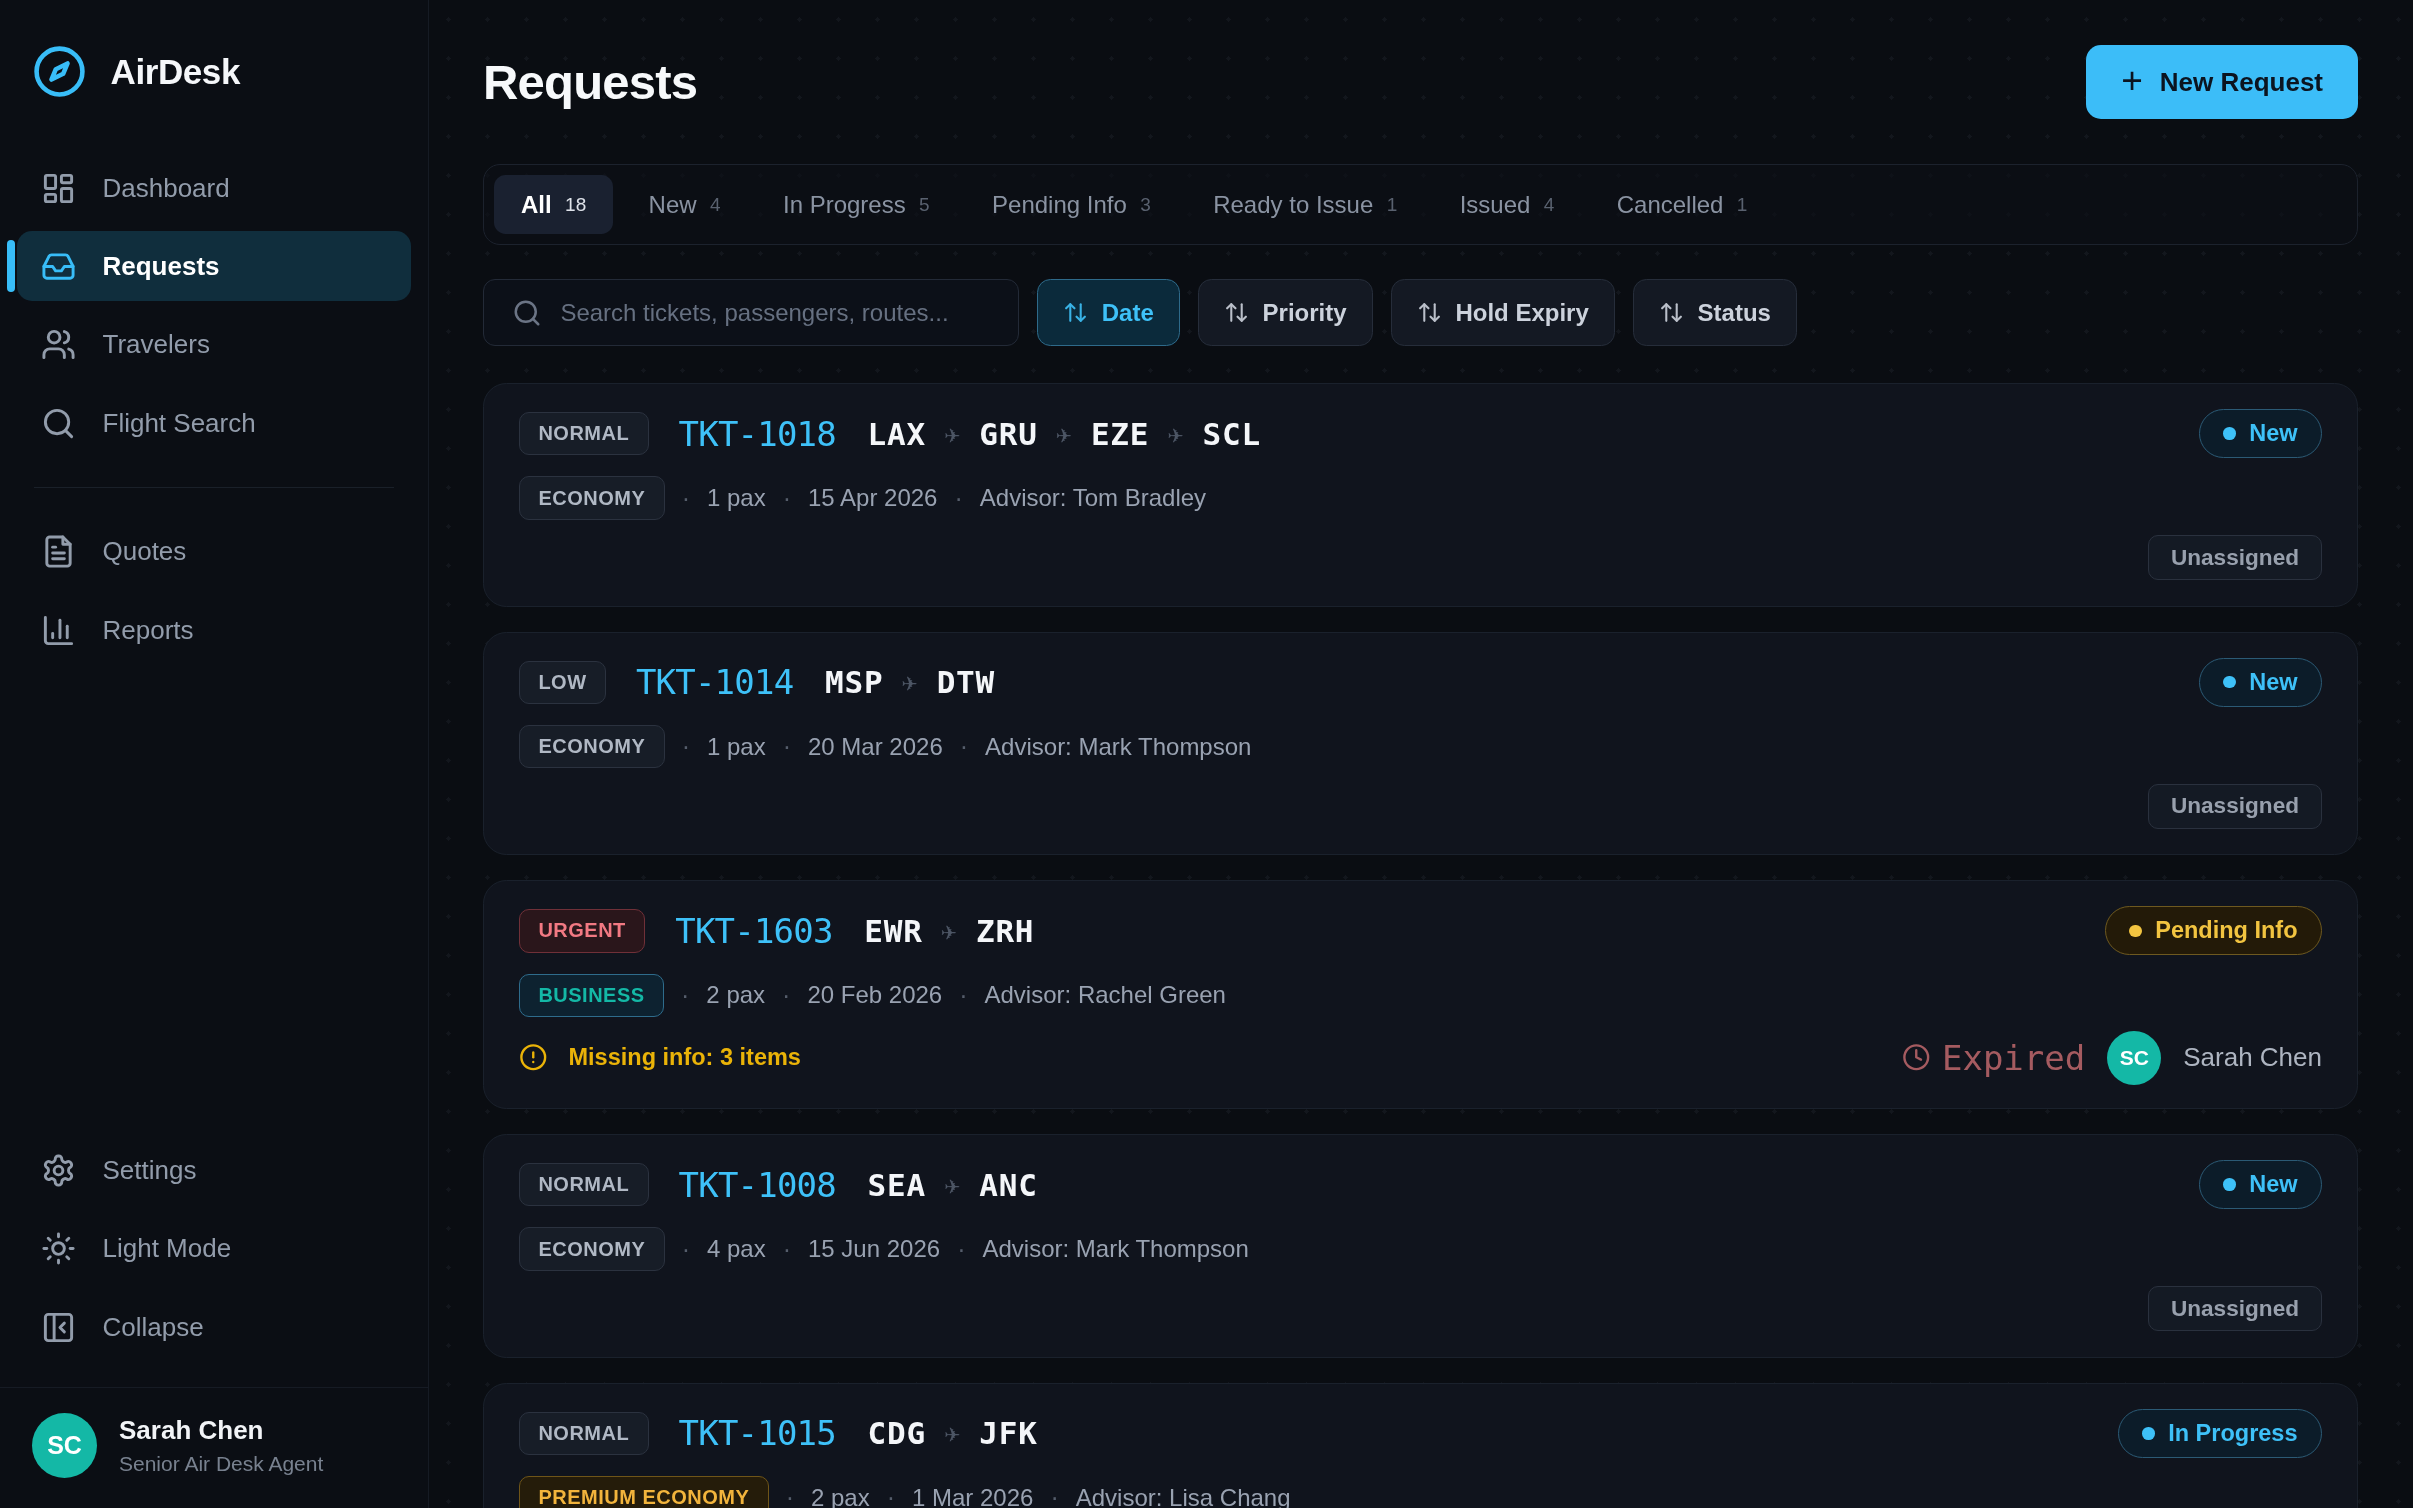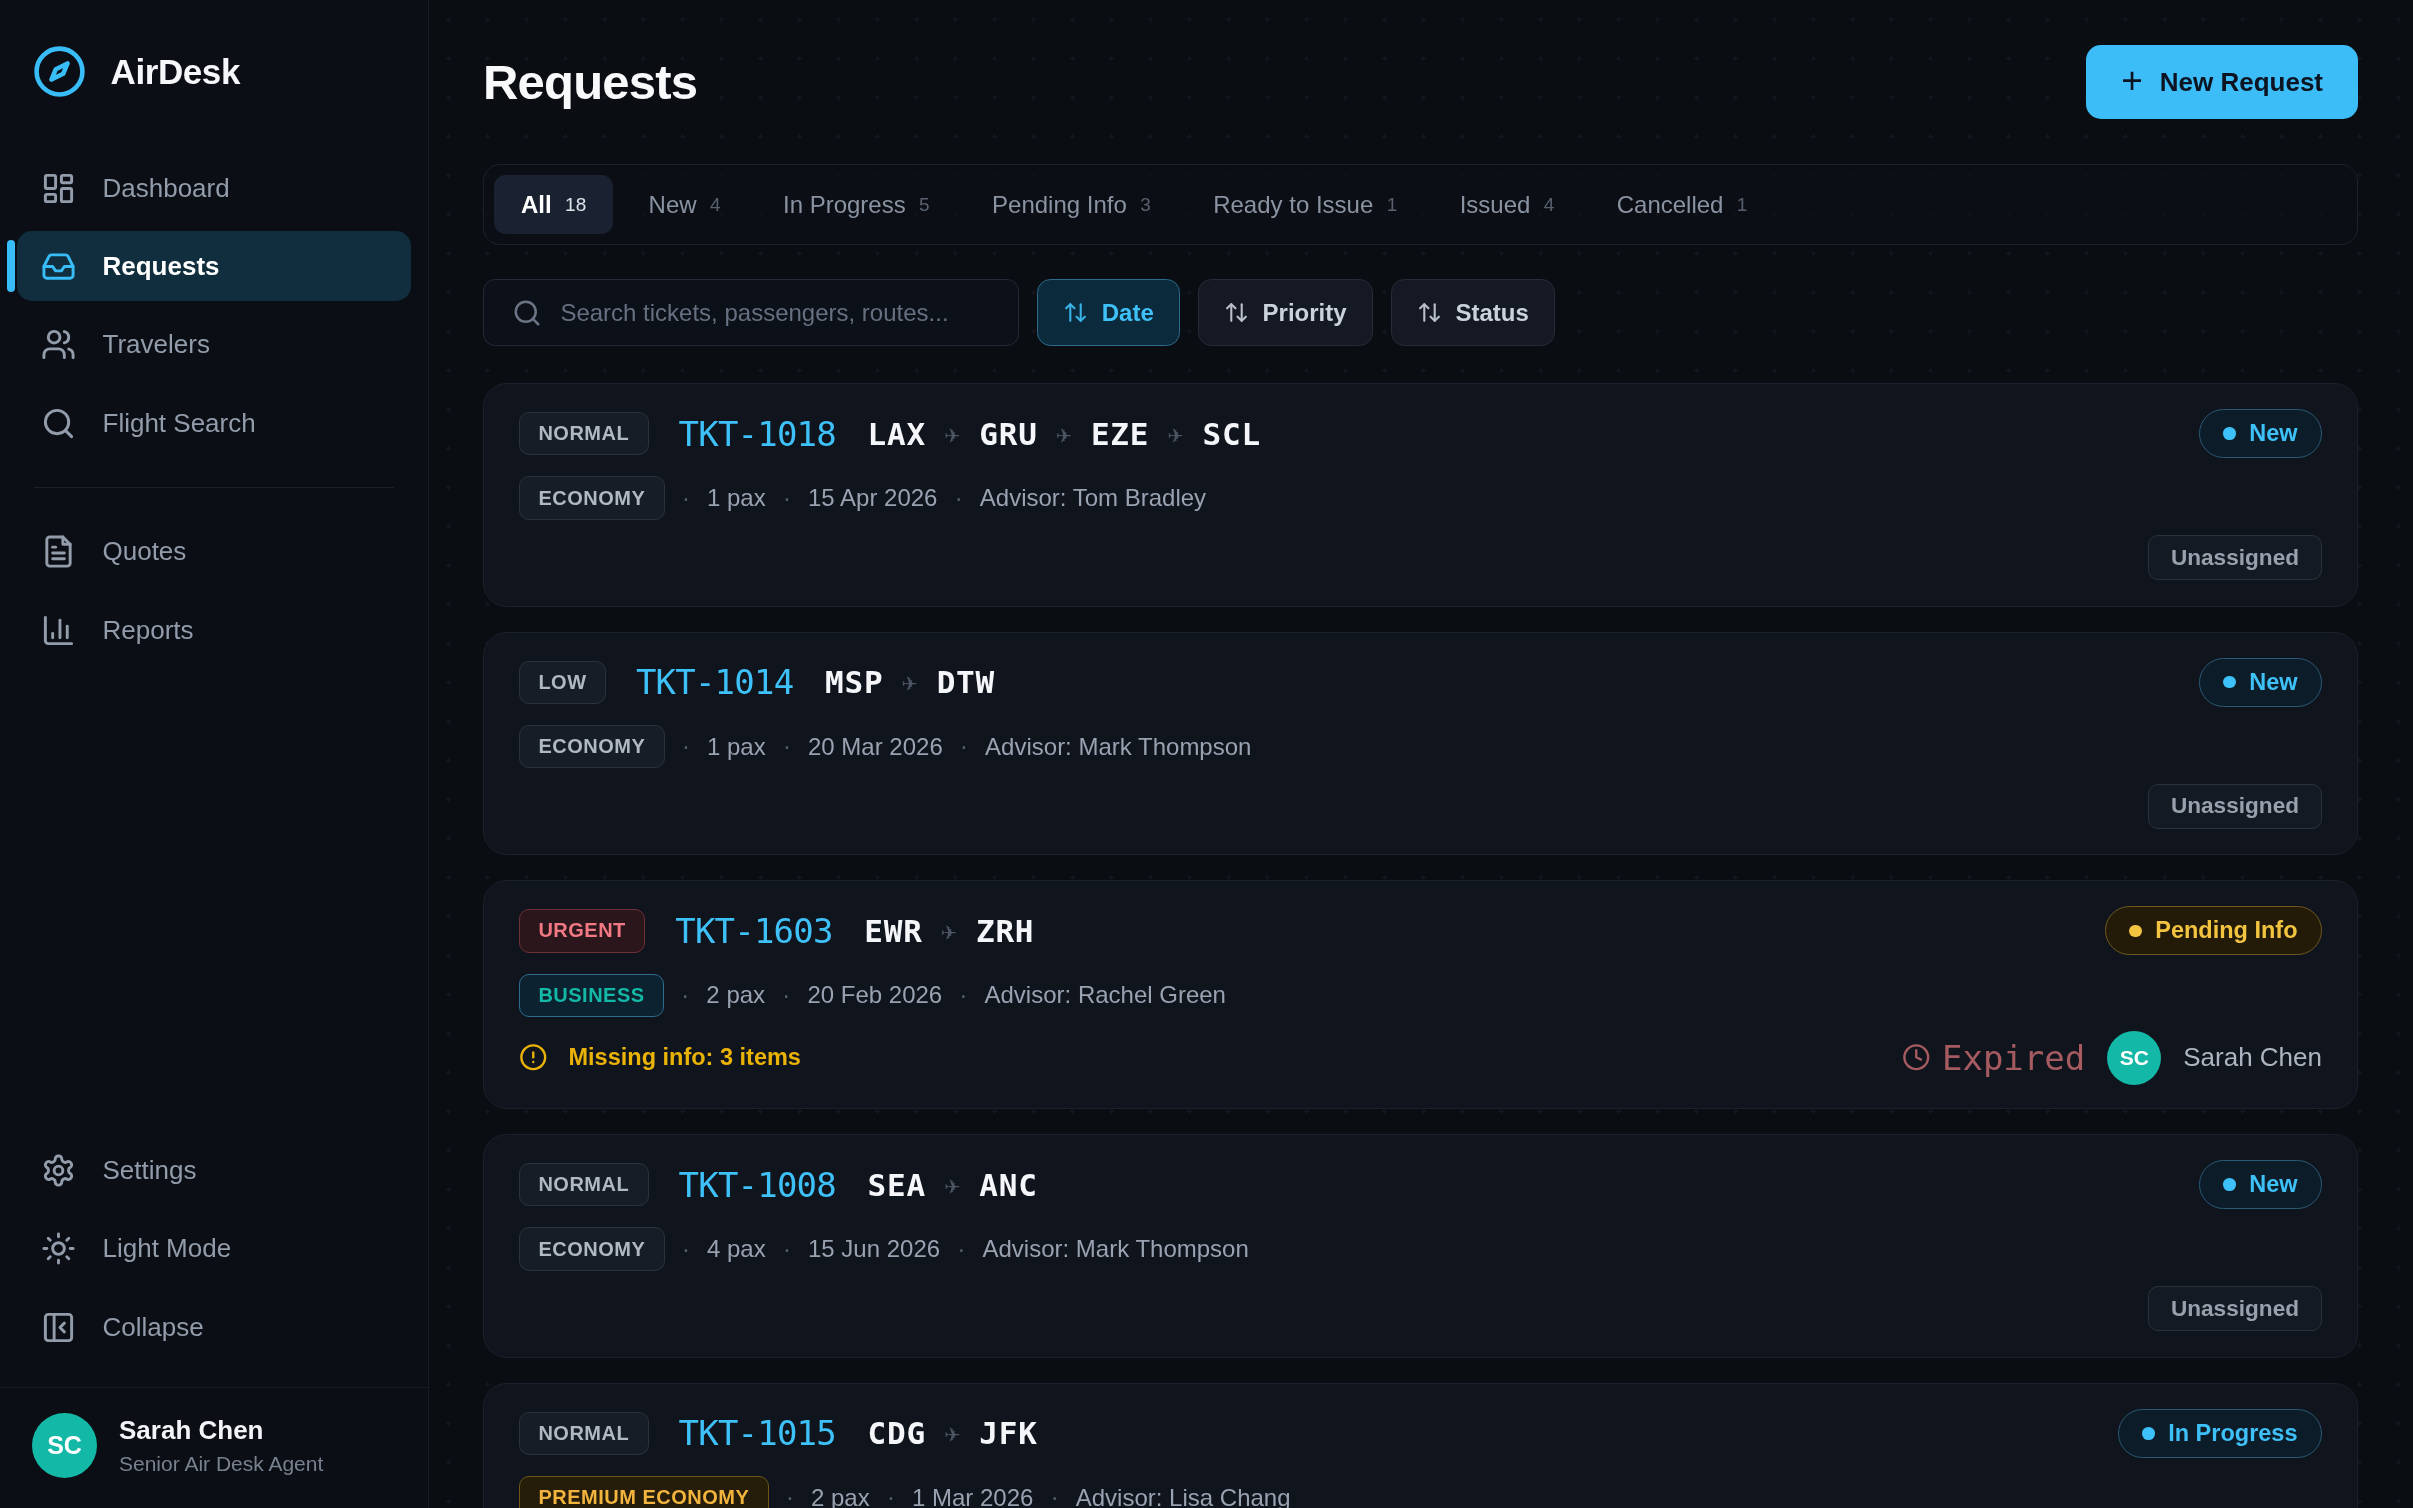--- a/index.html
+++ b/index.html
@@ -362,20 +362,31 @@
           </button>
           <button class="sort-btn">
             <span class="icon">
               <svg viewBox="0 0 24 24" fill="none" stroke="currentColor" stroke-width="2" stroke-linecap="round" stroke-linejoin="round">
                 <path d="m21 16-4 4-4-4"></path>
                 <path d="M17 20V4"></path>
                 <path d="m3 8 4-4 4 4"></path>
                 <path d="M7 4v16"></path>
               </svg>
             </span>
+            <span>Hold Expiry</span>
+          </button>
+          <button class="sort-btn">
+            <span class="icon">
+              <svg viewBox="0 0 24 24" fill="none" stroke="currentColor" stroke-width="2" stroke-linecap="round" stroke-linejoin="round">
+                <path d="m21 16-4 4-4-4"></path>
+                <path d="M17 20V4"></path>
+                <path d="m3 8 4-4 4 4"></path>
+                <path d="M7 4v16"></path>
+              </svg>
+            </span>
             <span>Status</span>
           </button>
         </div>
     </div>
 
     <div class="cards" id="cards">
         <div class="card">
           <div class="card-row1">
             <span class="badge neutral">NORMAL</span>
             <span class="ticket-id">TKT-1018</span>

